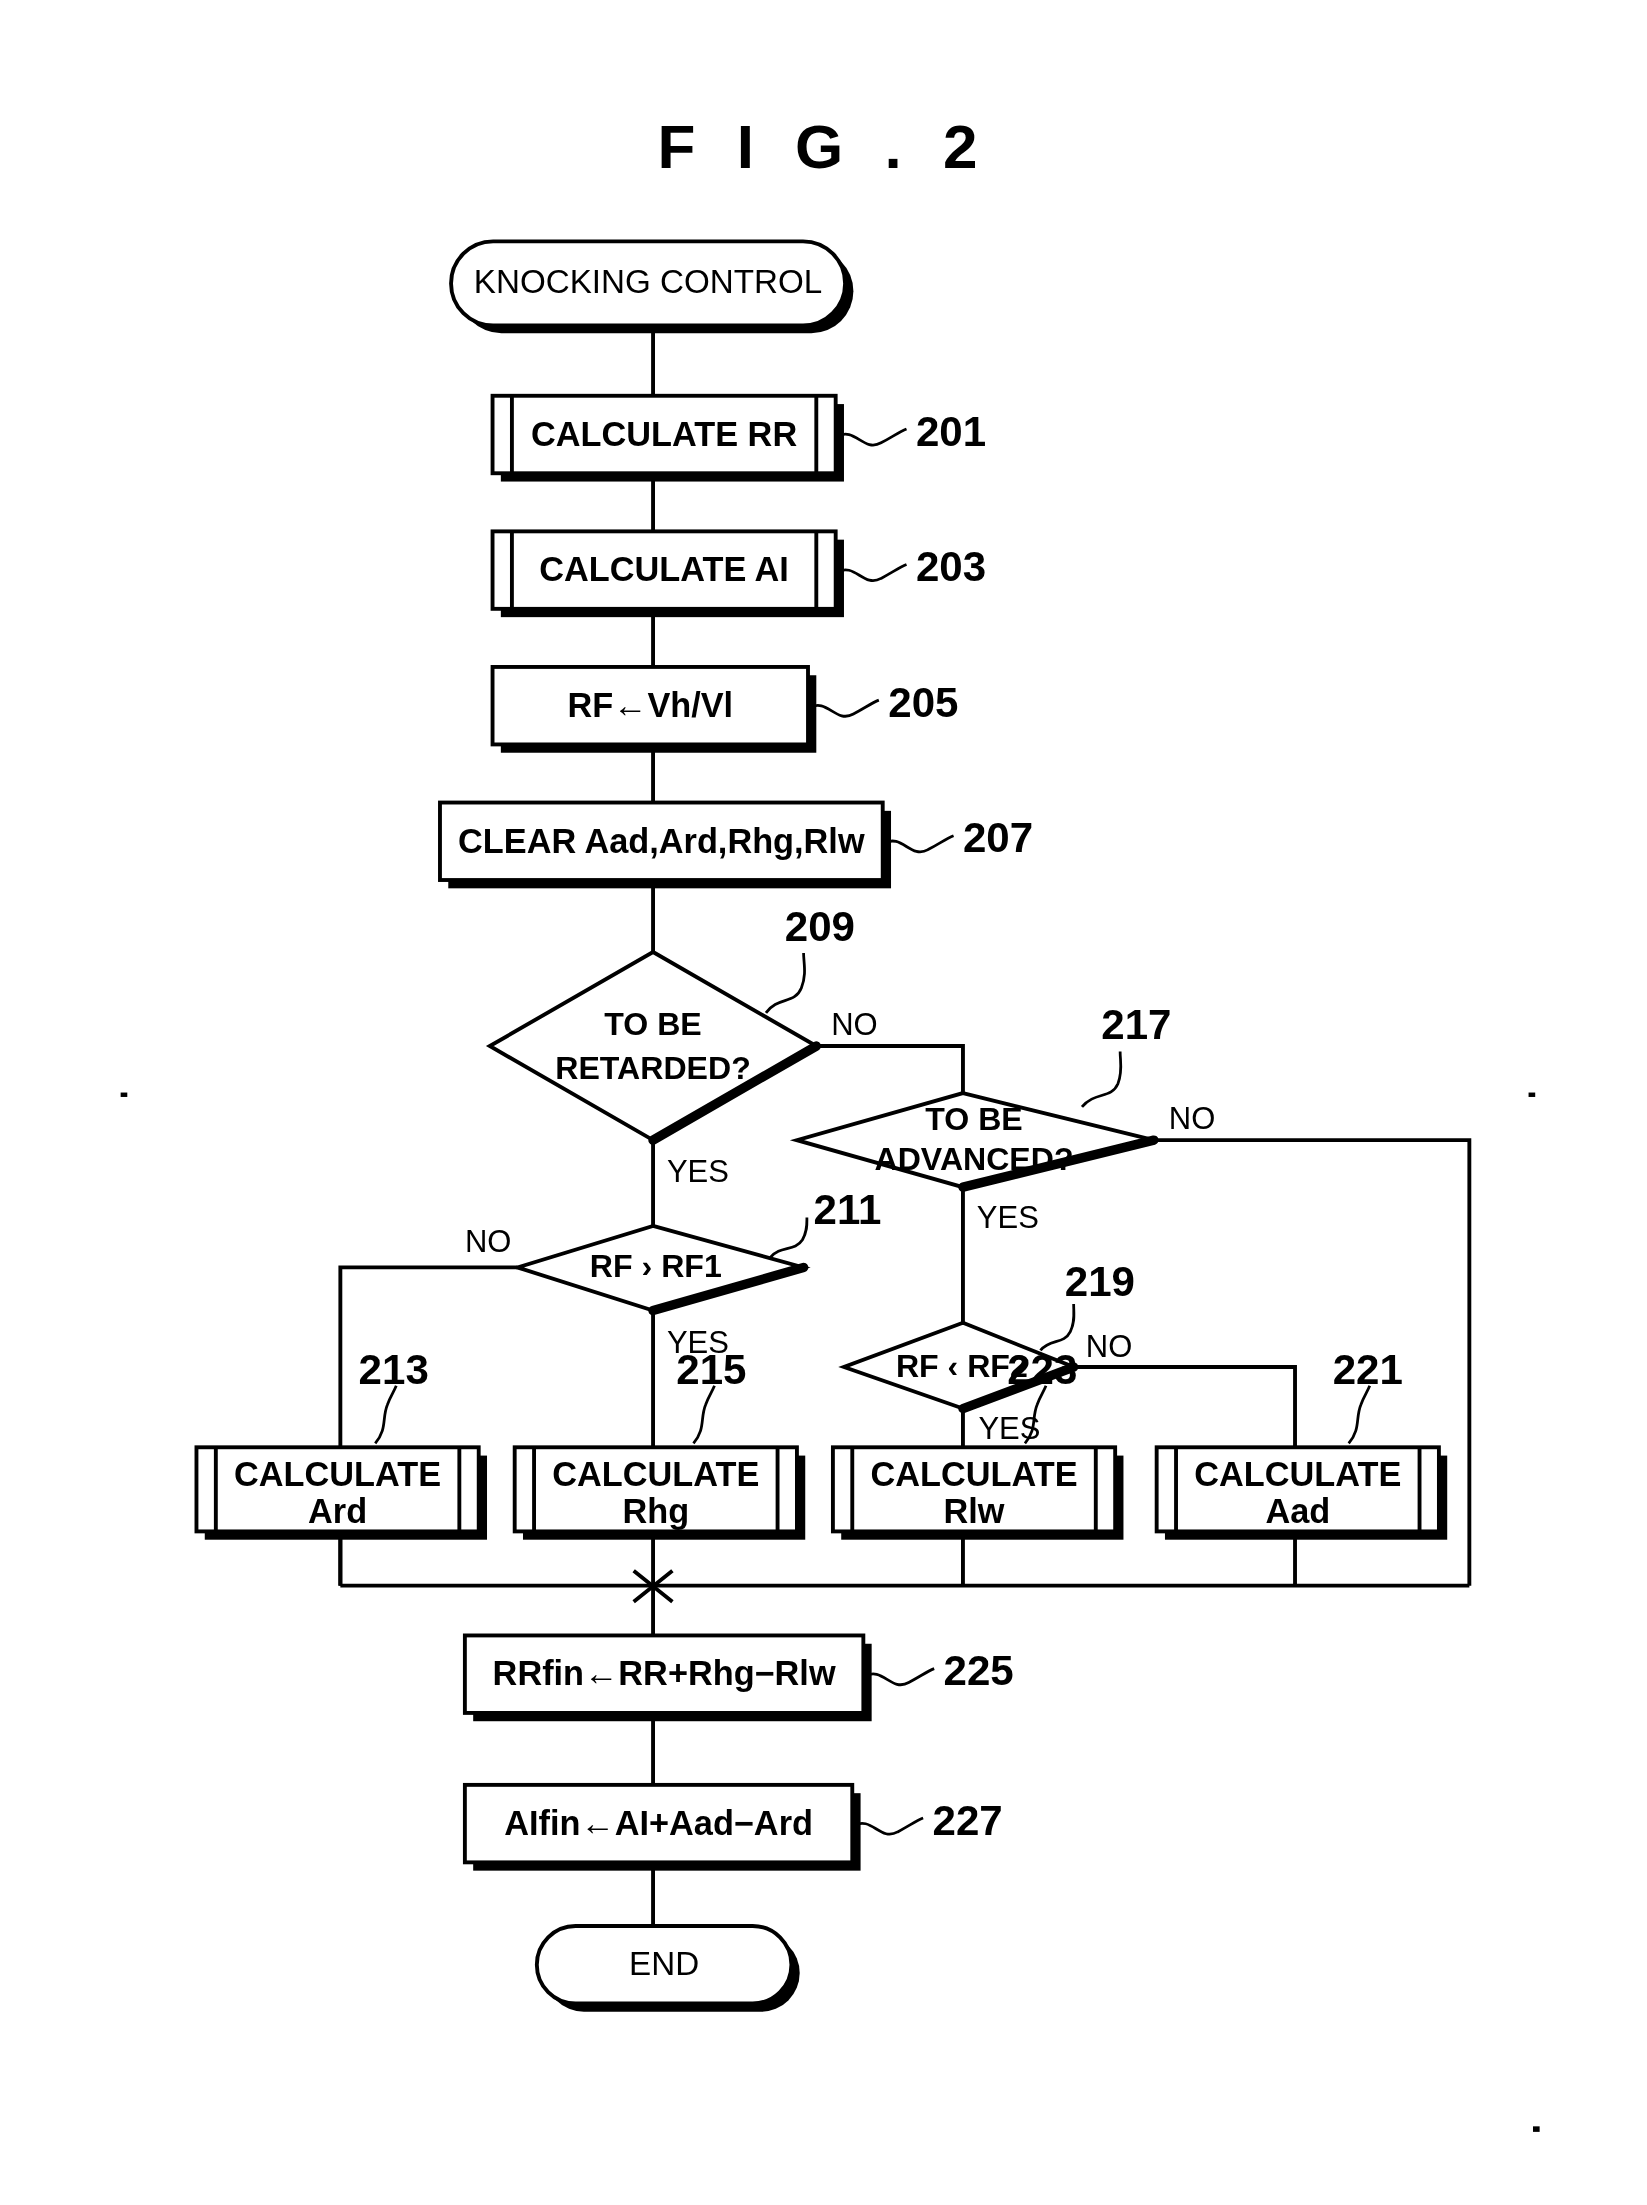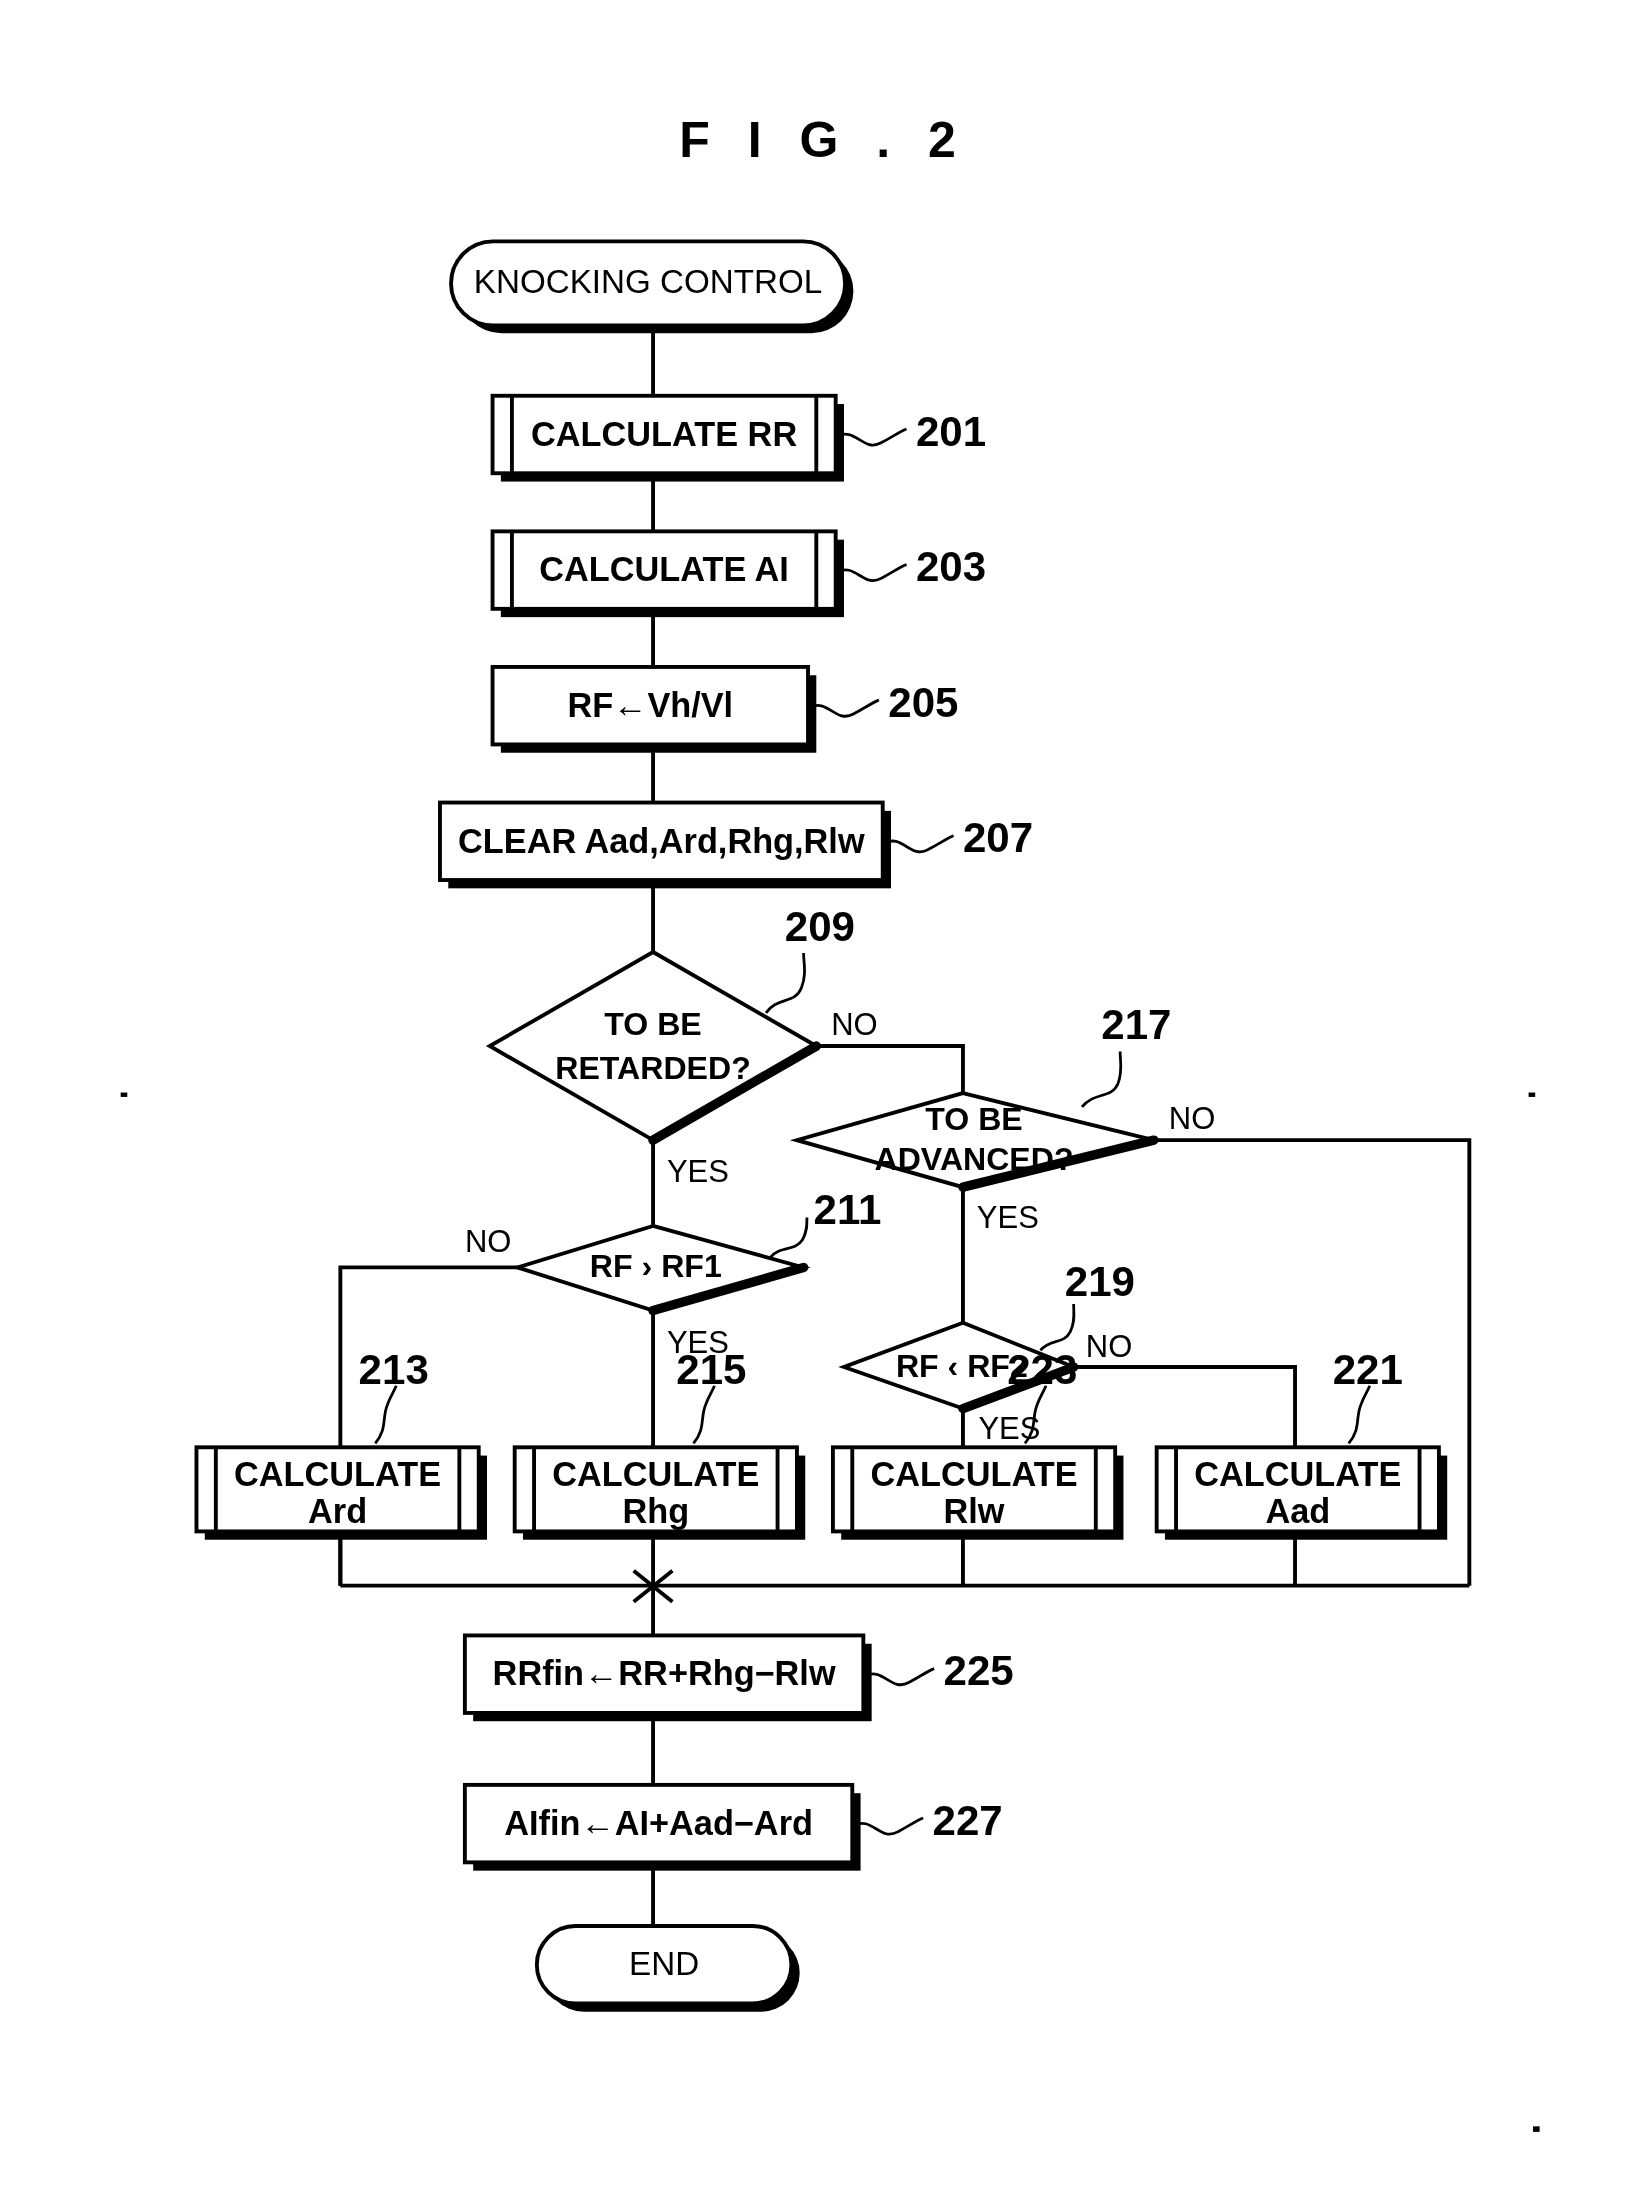--- a/index.html
+++ b/index.html
@@ -4,21 +4,21 @@
 <style>
   html,body{margin:0;padding:0;background:#ffffff;}
   body{
     width:1647px;height:2205px;position:relative;overflow:hidden;
     font-family:"Liberation Sans", sans-serif;
     color:#000000;
   }
   #sheet{position:absolute;inset:0;width:1647px;height:2205px;}
   .fig-title{
     position:absolute;left:0;right:0;top:111px;text-align:center;
-    font-size:50px;font-weight:700;letter-spacing:12px;
+    font-size:62px;font-weight:700;letter-spacing:12px;
     font-family:"Liberation Sans", sans-serif;
   }
   svg{position:absolute;left:0;top:0;width:1647px;height:2205px;}
   text{font-family:"Liberation Sans", sans-serif;fill:#000;}
   .t-box{font-size:62px;font-weight:700;text-anchor:middle;dominant-baseline:middle;}
   .t-term{font-size:60px;font-weight:400;text-anchor:middle;dominant-baseline:middle;}
   .t-dia{font-size:58px;font-weight:700;text-anchor:middle;dominant-baseline:middle;}
   .t-yn{font-size:56px;font-weight:400;}
   .t-ref{font-size:76px;font-weight:700;}
   .shape{fill:#ffffff;stroke:#000000;stroke-width:7;}

